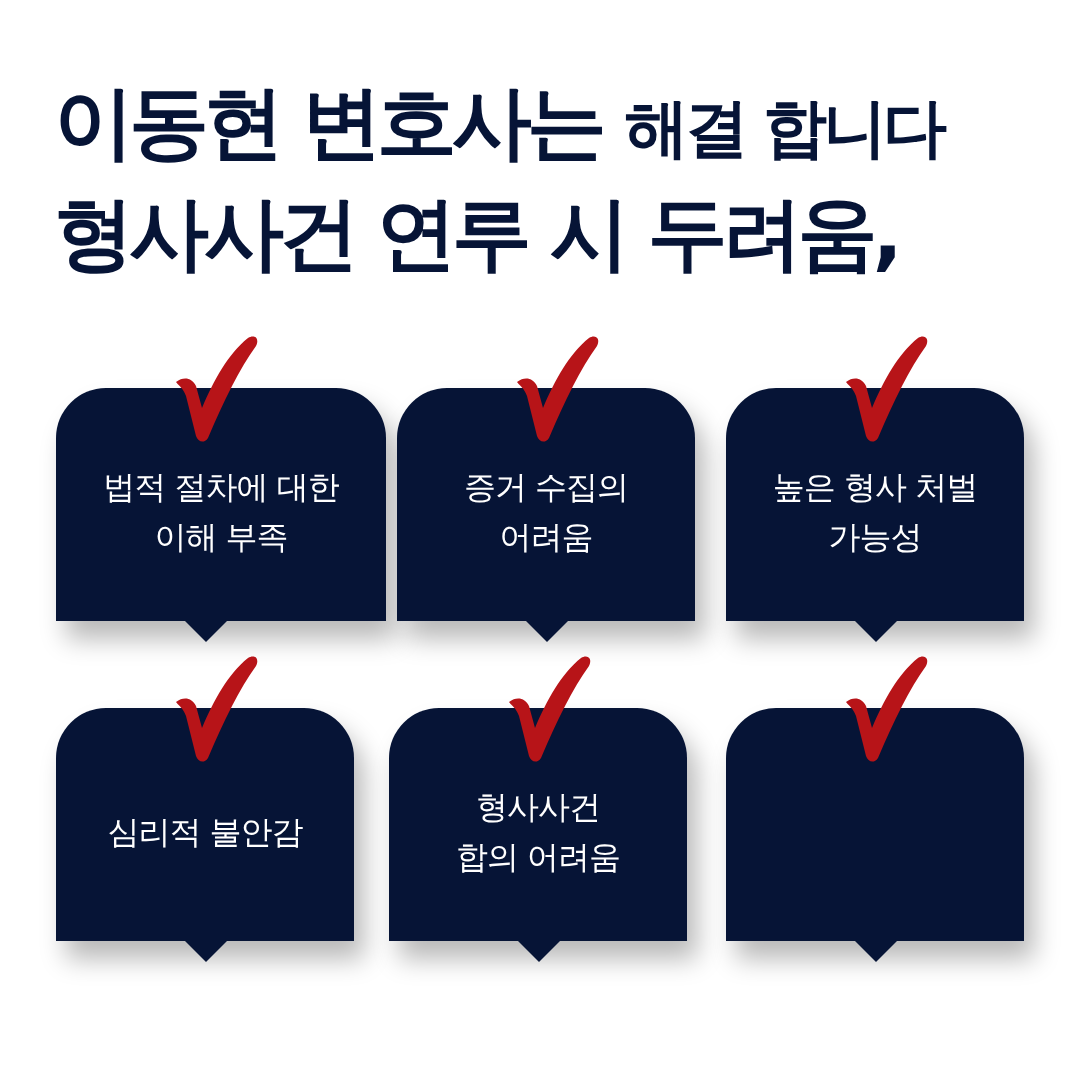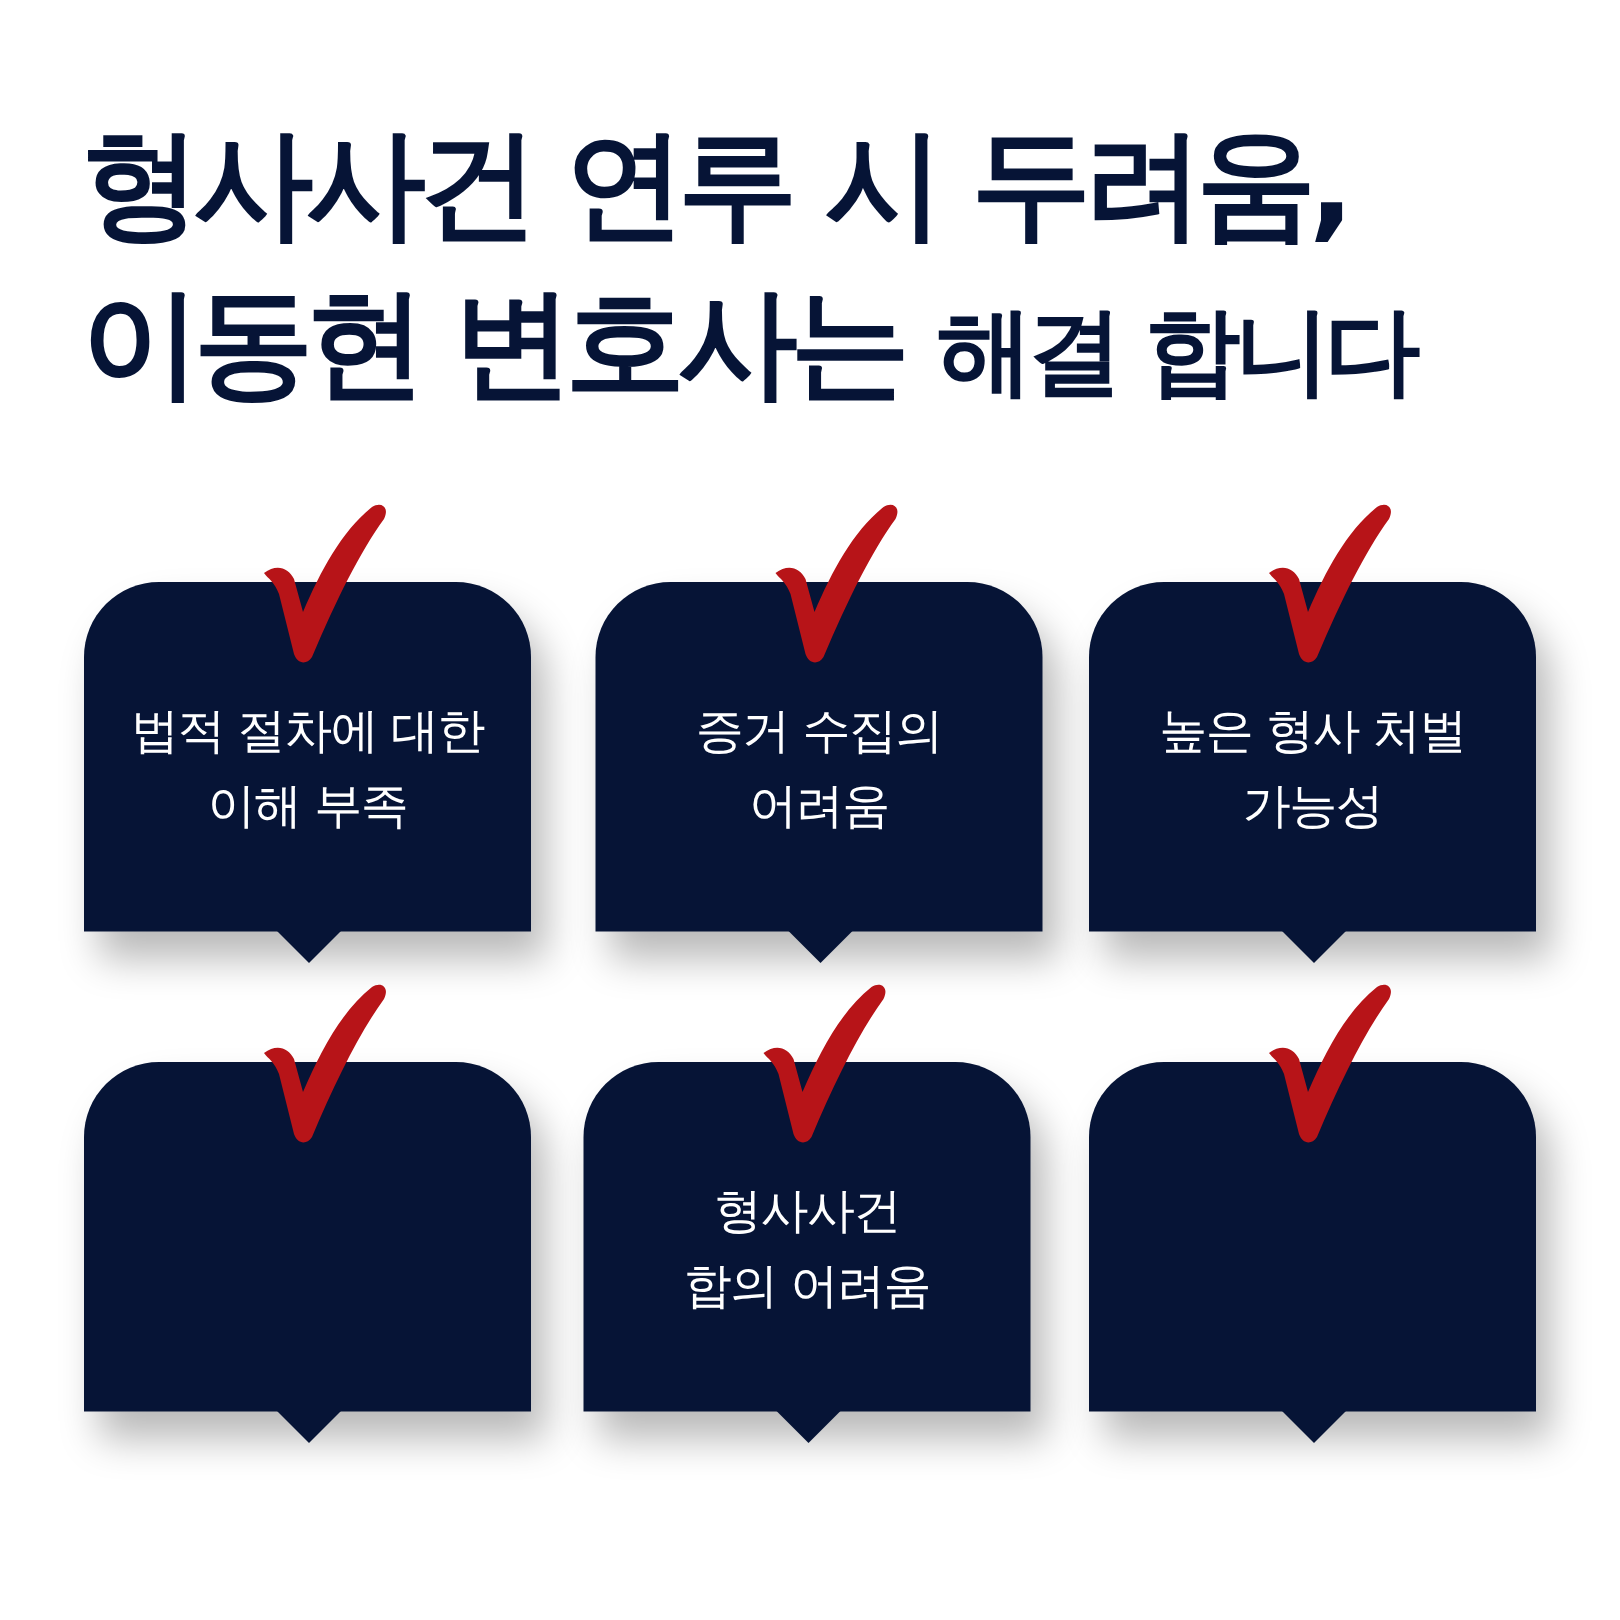--- a/index.html
+++ b/index.html
@@ -52,25 +52,25 @@
       position: absolute;
       width: 90px; height: 110px;
       top: -54px; left: 114px;
       z-index: 2;
     }
   </style>
 </head>
 <body>
 
 <h1 class="title">
+  <span class="line"><span>이동현 변호사는</span> <span class="small">해결 합니다</span></span>
   <span class="line">형사사건 연루 시 두려움,</span>
-  <span class="line"><span>이동현 변호사는</span> <span class="small">해결 합니다</span></span>
 </h1>
 
-<div class="card" style="left:56px; top:388px;">
+<div class="card" style="left:56px; top:388px;padding-left:32px;">
   <svg class="check" viewBox="0 0 90 110">
     <path d="M6 48 C14 42 22 44 26 52 L32 74 C44 46 58 20 78 4 C84 0 90 4 86 12 C70 34 54 66 38 104 C34 110 28 108 26 102 L16 62 C13 54 9 52 6 48 Z" fill="#b71418"></path>
   </svg>
   <div class="card-text">법적 절차에 대한
 이해 부족</div>
 </div>
 
 <div class="card" style="left:397px; top:388px;">
   <svg class="check" viewBox="0 0 90 110">
     <path d="M6 48 C14 42 22 44 26 52 L32 74 C44 46 58 20 78 4 C84 0 90 4 86 12 C70 34 54 66 38 104 C34 110 28 108 26 102 L16 62 C13 54 9 52 6 48 Z" fill="#b71418"></path>
@@ -84,20 +84,21 @@
     <path d="M6 48 C14 42 22 44 26 52 L32 74 C44 46 58 20 78 4 C84 0 90 4 86 12 C70 34 54 66 38 104 C34 110 28 108 26 102 L16 62 C13 54 9 52 6 48 Z" fill="#b71418"></path>
   </svg>
   <div class="card-text">높은 형사 처벌
 가능성</div>
 </div>
 
 <div class="card" style="left:56px; top:708px;">
   <svg class="check" viewBox="0 0 90 110">
     <path d="M6 48 C14 42 22 44 26 52 L32 74 C44 46 58 20 78 4 C84 0 90 4 86 12 C70 34 54 66 38 104 C34 110 28 108 26 102 L16 62 C13 54 9 52 6 48 Z" fill="#b71418"></path>
   </svg>
+  <div class="card-text">심리적 불안감</div>
 </div>
 
 <div class="card" style="left:389px; top:708px;">
   <svg class="check" viewBox="0 0 90 110">
     <path d="M6 48 C14 42 22 44 26 52 L32 74 C44 46 58 20 78 4 C84 0 90 4 86 12 C70 34 54 66 38 104 C34 110 28 108 26 102 L16 62 C13 54 9 52 6 48 Z" fill="#b71418"></path>
   </svg>
   <div class="card-text">형사사건
 합의 어려움</div>
 </div>
 

